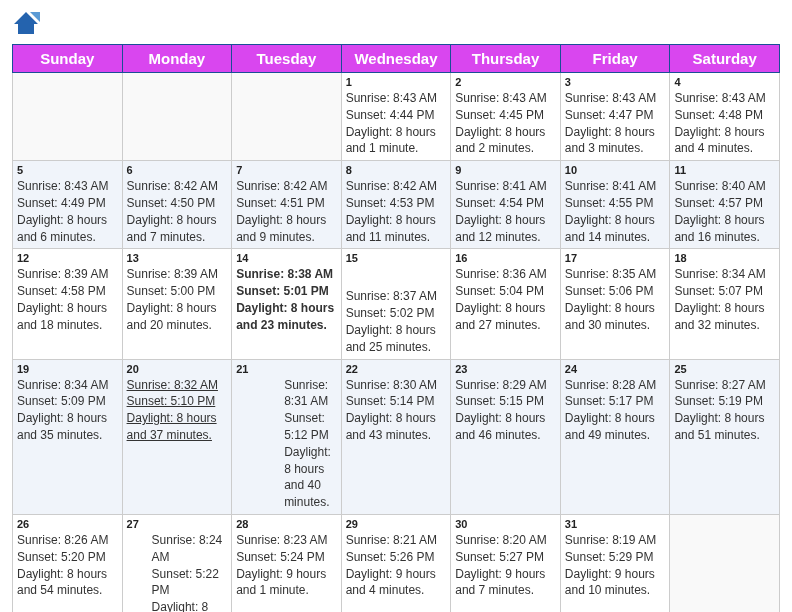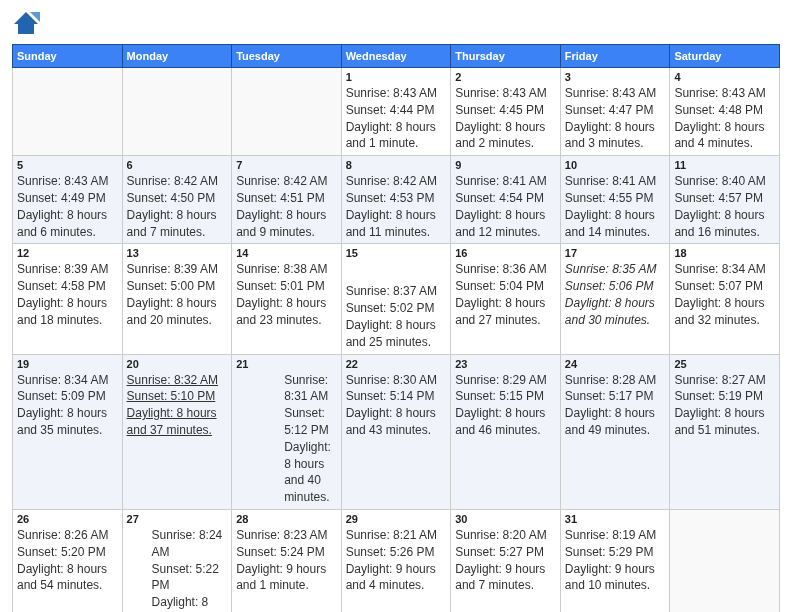--- a/index.html
+++ b/index.html
@@ -53,27 +53,27 @@
       color: #444;
     }
     .calendar {
       flex: 1;
       border: 1px solid #ccc;
       border-collapse: collapse;
       width: 100%;
       table-layout: fixed;
     }
     .calendar th {
-      background: #3b82f6;
+      background: #d946ef;
       color: #fff;
-      font-size: 11px;
+      font-size: 15px;
       font-weight: bold;
       padding: 5px 4px;
       border: 1px solid #1a4f96;
-      text-align: left;
+      text-align: center;
     }
     .calendar td {
       border: 1px solid #ccc;
       vertical-align: top;
       padding: 3px 4px;
       font-size: 9.5px;
       color: #222;
       background: #fff;
       width: calc(100% / 7);
     }
@@ -229,42 +229,42 @@
           </td>
           <td>
             <span class="day-num">13</span>
             <div class="day-info" style="white-space: pre-line;">Sunrise: 8:39 AM
 Sunset: 5:00 PM
 Daylight: 8 hours
 and 20 minutes.</div>
           </td>
           <td>
             <span class="day-num">14</span>
-            <div class="day-info" style="white-space: pre-line;">Sunrise: 8:38 AM
+            <div class="day-info" style="white-space: pre-line; font-weight: bold;">Sunrise: 8:38 AM
 Sunset: 5:01 PM
 Daylight: 8 hours
 and 23 minutes.</div>
           </td>
           <td>
             <span class="day-num">15</span>
             <div class="day-info" style="white-space: pre-line; margin-top: 24px;">Sunrise: 8:37 AM
 Sunset: 5:02 PM
 Daylight: 8 hours
 and 25 minutes.</div>
           </td>
           <td>
             <span class="day-num">16</span>
             <div class="day-info" style="white-space: pre-line;">Sunrise: 8:36 AM
 Sunset: 5:04 PM
 Daylight: 8 hours
 and 27 minutes.</div>
           </td>
           <td>
             <span class="day-num">17</span>
-            <div class="day-info" style="white-space: pre-line; font-style: italic;">Sunrise: 8:35 AM
+            <div class="day-info" style="white-space: pre-line;">Sunrise: 8:35 AM
 Sunset: 5:06 PM
 Daylight: 8 hours
 and 30 minutes.</div>
           </td>
           <td>
             <span class="day-num">18</span>
             <div class="day-info" style="white-space: pre-line;">Sunrise: 8:34 AM
 Sunset: 5:07 PM
 Daylight: 8 hours
 and 32 minutes.</div>

